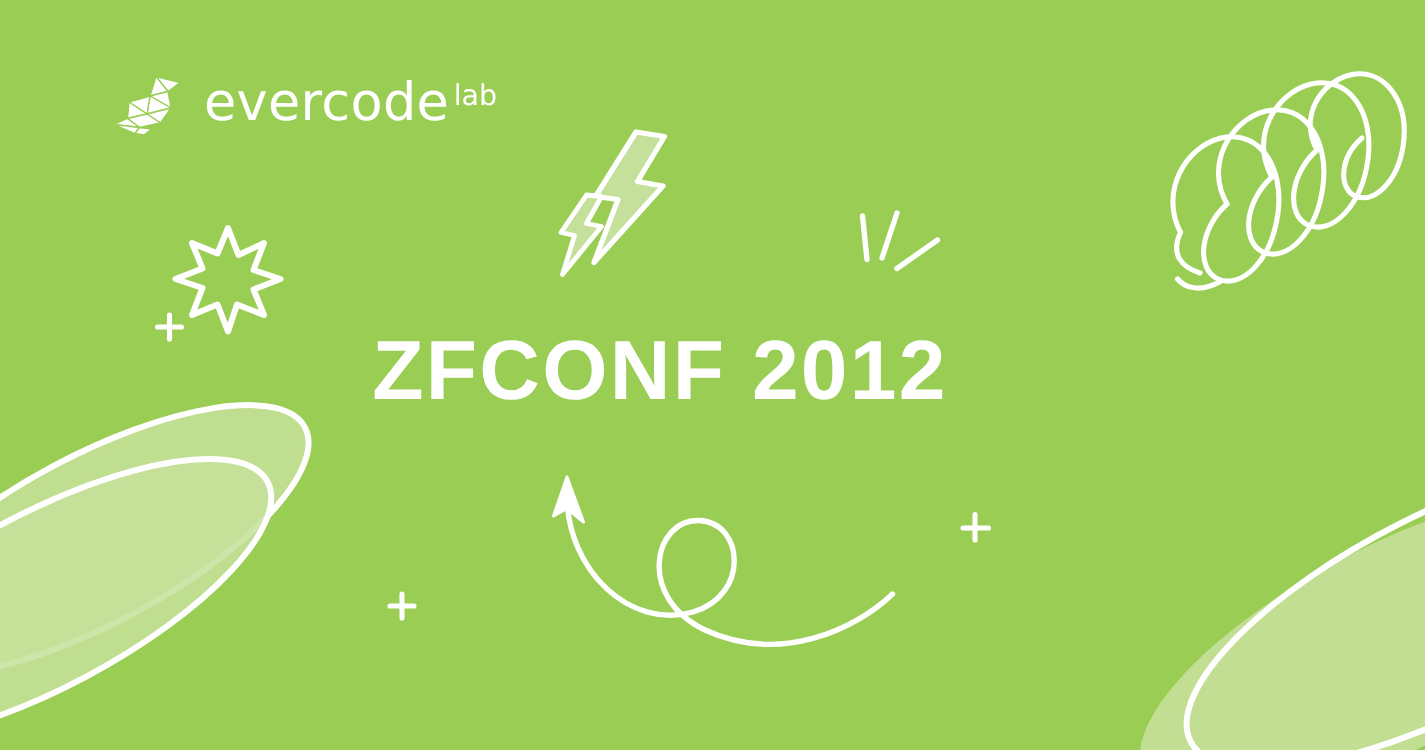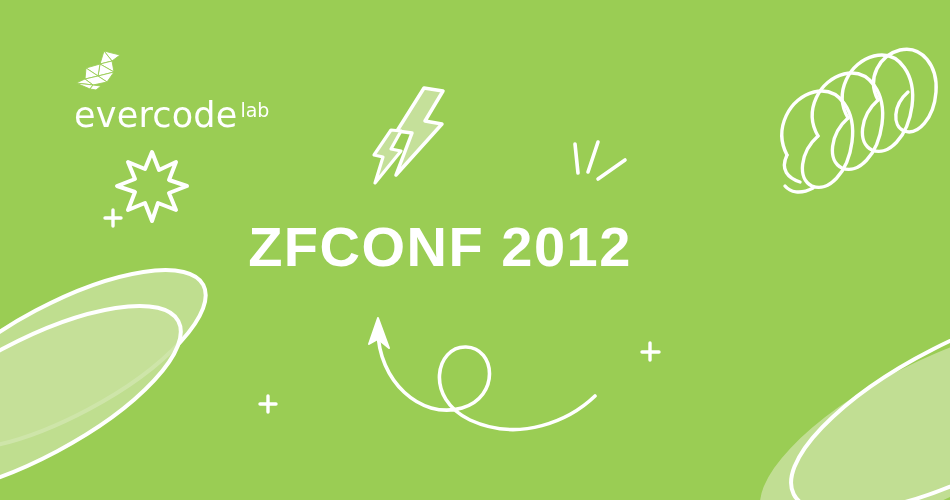--- a/index.html
+++ b/index.html
@@ -26,21 +26,20 @@
     pointer-events: none;
   }
   
   #logo {
     position: absolute;
     left: 74px;
     top: 46px;
     display: flex;
     align-items: flex-start;
     height: 48px;
-    flex-direction: column;
   }
   #logo-bird {
     width: 52px;
     height: 44px;
     margin-right: 10px;
     flex: 0 0 auto;
     margin-top: 2px;
   }
   #logo-text-wrap {
     display: flex;

